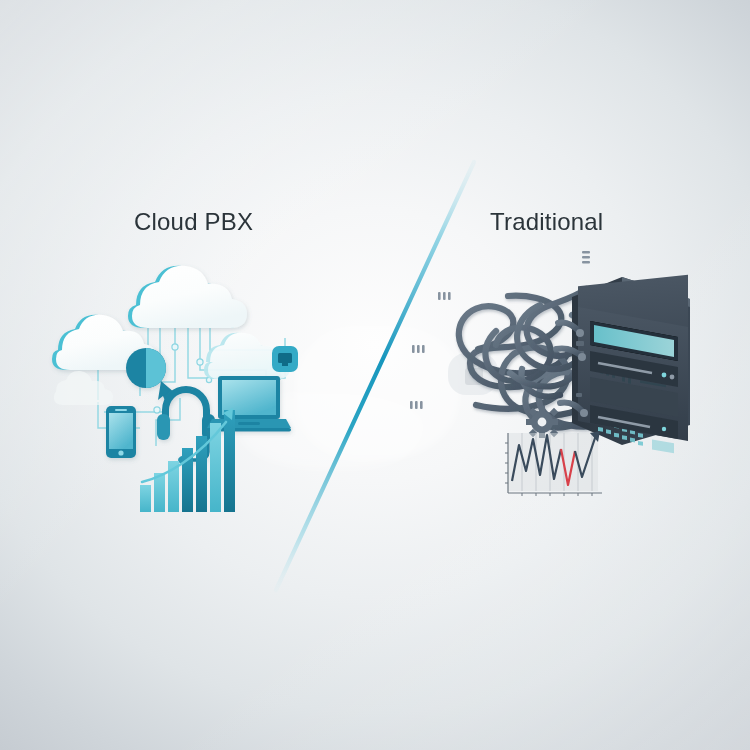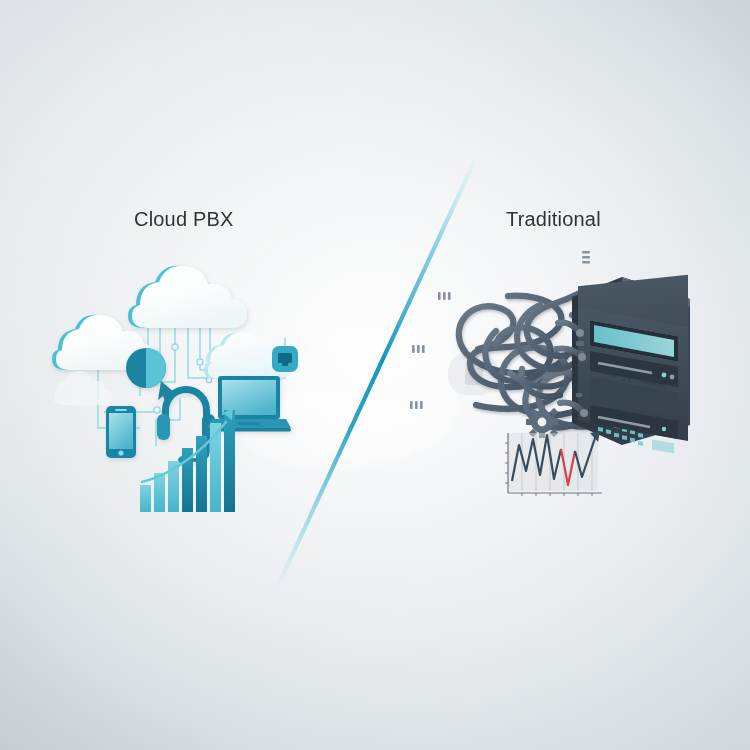--- a/index.html
+++ b/index.html
@@ -29,28 +29,28 @@
   }
   #watermark2{
     position:absolute;left:240px;top:390px;width:185px;height:80px;
     background:rgba(255,255,255,.30);
     border-radius:40% 46% 40% 48% / 50% 44% 52% 46%;
     filter:blur(4px);
     pointer-events:none;
   }
   .label{
     position:absolute;
-    font-size:20px;
+    font-size:24px;
     font-weight:400;
     letter-spacing:.2px;
     color:#2b343a;
     white-space:nowrap;
   }
   #label-left{left:134px;top:208px;}
-  #label-right{left:506px;top:208px;}
+  #label-right{left:490px;top:208px;}
   svg{display:block;}
   .abs{position:absolute;}
 </style>
 </head>
 <body>
 
 <div id="stage">
 
   <div id="sheen"></div>
   <div id="watermark"></div>

